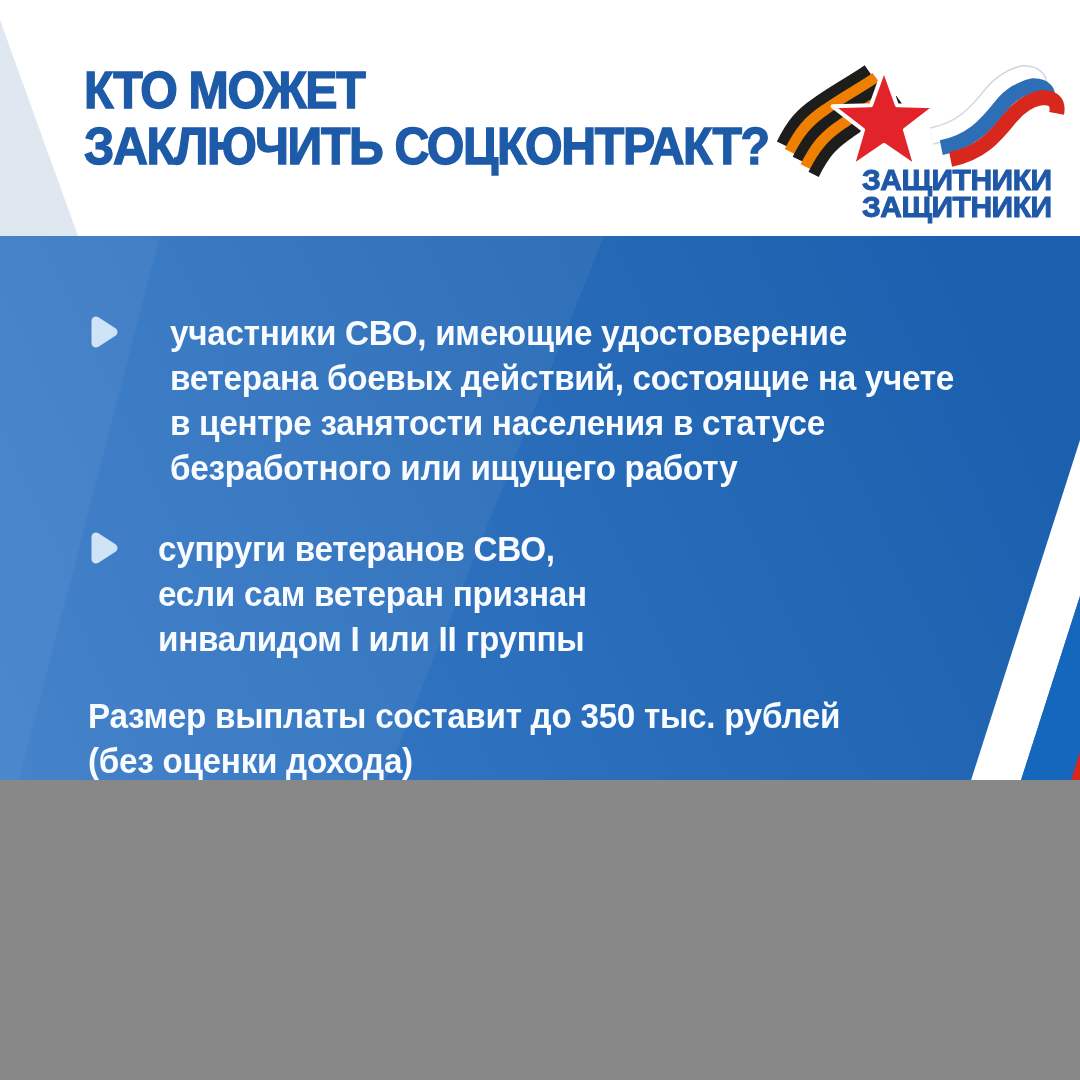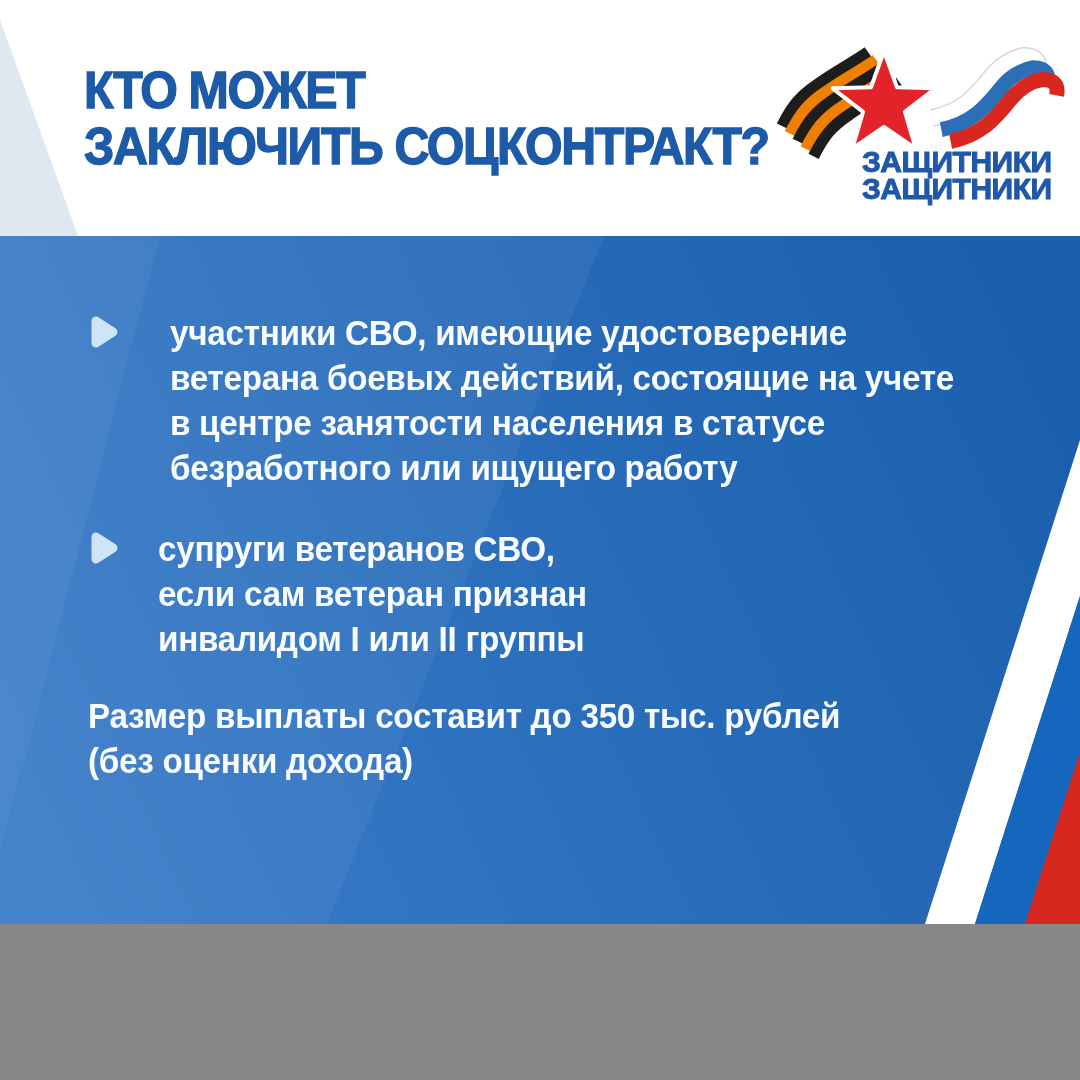--- a/index.html
+++ b/index.html
@@ -1,17 +1,17 @@
 <!DOCTYPE html>
 <html style="--page_bg: #ffffff; --wedge_light: #dfe7f1; --panel_top: #1b60ae; --panel_bottom: #3a7cc8; --title_blue: #1d5aa7; --logo_blue: #2058a8; --text_white: #f8fbff; --marker_blue: #cfe5f7; --stripe_blue: #1566bd; --stripe_red: #d7281f; --star_red: #e2232a; --george_orange: #ef7f00; --george_black: #1d1d1b; --ribbon_blue: #2d6fb7; --ribbon_red: #d8271d; --ribbon_white_edge: #cdd7e1;"><head>
 <meta charset="utf-8">
 <style>
   html,body{margin:0;padding:0;background:#888;}
   .canvas{
-    position:relative;width:1080px;height:924px;overflow:hidden;
+    position:relative;width:1080px;height:780px;overflow:hidden;
     background:var(--page_bg,#fff);
     font-family:"Liberation Sans","DejaVu Sans",sans-serif;
   }
   
   .wedge{position:absolute;inset:0;}
   .wedge-top-left{
     background:var(--wedge_light);
     clip-path:polygon(0px 20px,78px 236px,0px 236px);
   }
   .wedge-below-panel{
@@ -22,21 +22,21 @@
   .title{
     position:absolute;left:84px;top:62px;
     color:var(--title_blue);
     font-size:52px;line-height:56px;font-weight:700;
     letter-spacing:-1.5px;
     -webkit-text-stroke:1.4px var(--title_blue);
     transform:scaleX(.93);transform-origin:left top;
     white-space:nowrap;
   }
   
-  .logo{position:absolute;left:770px;top:28px;width:300px;height:180px;}
+  .logo{position:absolute;left:770px;top:46px;width:300px;height:180px;}
   .logo svg{position:absolute;left:0;top:0;}
   .logo-text{
     position:absolute;left:92px;top:120px;
     color:var(--logo_blue);
     font-size:30px;line-height:27px;font-weight:700;
     letter-spacing:-.5px;
     -webkit-text-stroke:1px var(--logo_blue);
     white-space:nowrap;
   }
   

